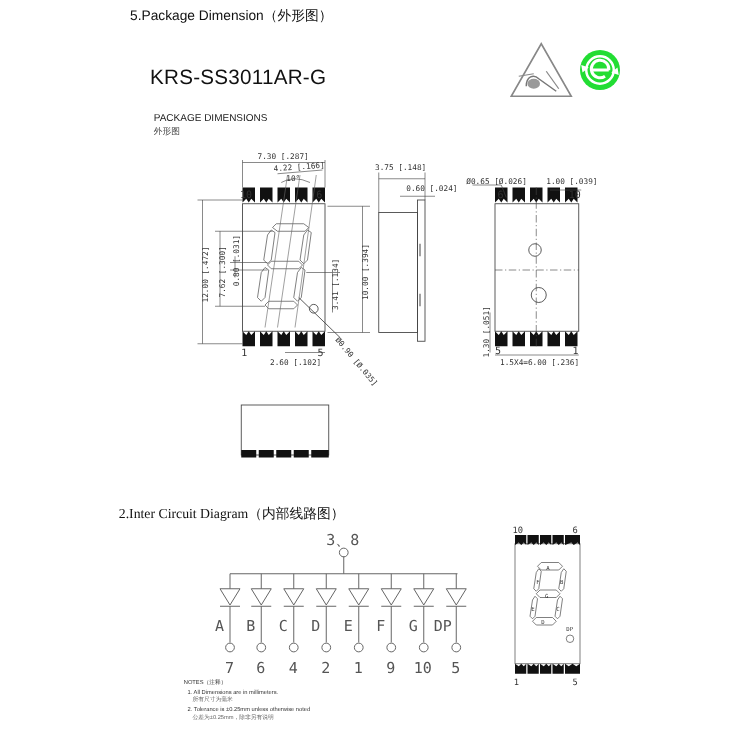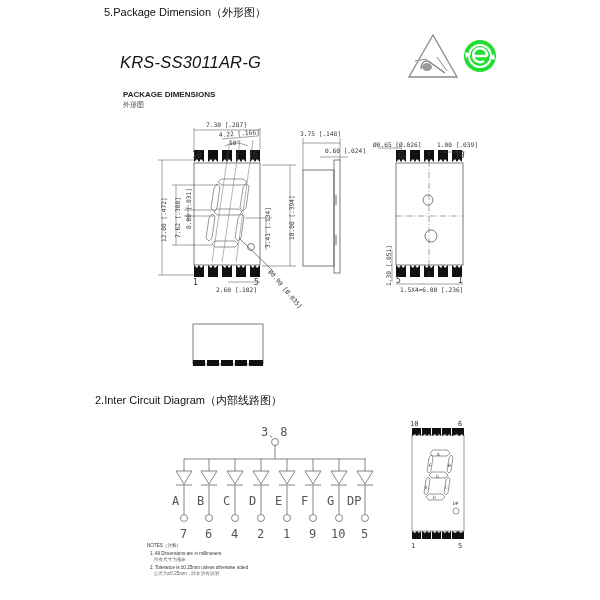--- a/index.html
+++ b/index.html
@@ -1,20 +1,20 @@
 <!DOCTYPE html>
 <html><head>
   <meta charset="utf-8">
   <style>
     html, body { margin: 0; padding: 0; background: #ffffff; }
     body { width: 600px; height: 600px; position: relative; overflow: hidden; font-family: "Liberation Sans", sans-serif; color: #111; }
     .abs { position: absolute; }
     .section-title { font-size: 11px; color: #111; white-space: nowrap; }
-    .part-no { font-size: 16.5px; letter-spacing: 0.2px; color: #111; font-style: italic; }
-    .pkg-title { font-size: 8px; color: #222; font-weight: bold; }
+    .part-no { font-size: 16.5px; letter-spacing: 0.2px; color: #111; }
+    .pkg-title { font-size: 8px; color: #222; }
     .pkg-sub { font-size: 7px; color: #444; }
     svg text { font-family: "Liberation Sans", sans-serif; }
     .dim { font-family: "DejaVu Sans Mono", monospace; font-size: 6.2px; fill: #333; }
     .pinlbl { font-family: "DejaVu Sans Mono", monospace; font-size: 8px; fill: #333; }
     .ckt { font-family: "DejaVu Sans Mono", monospace; font-size: 12px; fill: #555; }
     .notes { font-size: 4.6px; color: #333; line-height: 6px; }
     .notes .zh { color: #666; }
   </style>
 </head>
 <body>
@@ -280,21 +280,21 @@
   <text class="dim" x="437" y="456" style="font-size:4.5px">A</text>
   <text class="dim" x="448" y="467" style="font-size:4.5px">B</text>
   <text class="dim" x="445" y="489" style="font-size:4.5px">C</text>
   <text class="dim" x="433" y="499" style="font-size:4.5px">D</text>
   <text class="dim" x="425" y="489" style="font-size:4.5px">E</text>
   <text class="dim" x="429" y="467" style="font-size:4.5px">F</text>
   <text class="dim" x="436" y="478" style="font-size:4.5px">G</text>
   <text class="dim" x="453" y="505" style="font-size:4.5px">DP</text>
 </svg>
 
-<div class="abs section-title" style="left:95px; top:393px;">2.Inter Circuit Diagram（内部线路图）</div>
+<div class="abs section-title" style="left:95px; top:403px;font-family:Liberation Serif, serif;">2.Inter Circuit Diagram（内部线路图）</div>
 
 <div class="abs notes" style="left:147px; top:543px; width:160px;">
   <div>NOTES（注释）</div>
   <div style="padding-left:3px; margin-top:2px;">1. All Dimensions are in millimeters.</div>
   <div class="zh" style="padding-left:7px;">所有尺寸为毫米</div>
   <div style="padding-left:3px; margin-top:2px;">2. Tolerance is ±0.25mm unless otherwise noted</div>
   <div class="zh" style="padding-left:7px;">公差为±0.25mm，除非另有说明</div>
 </div>
 
 </body></html>

